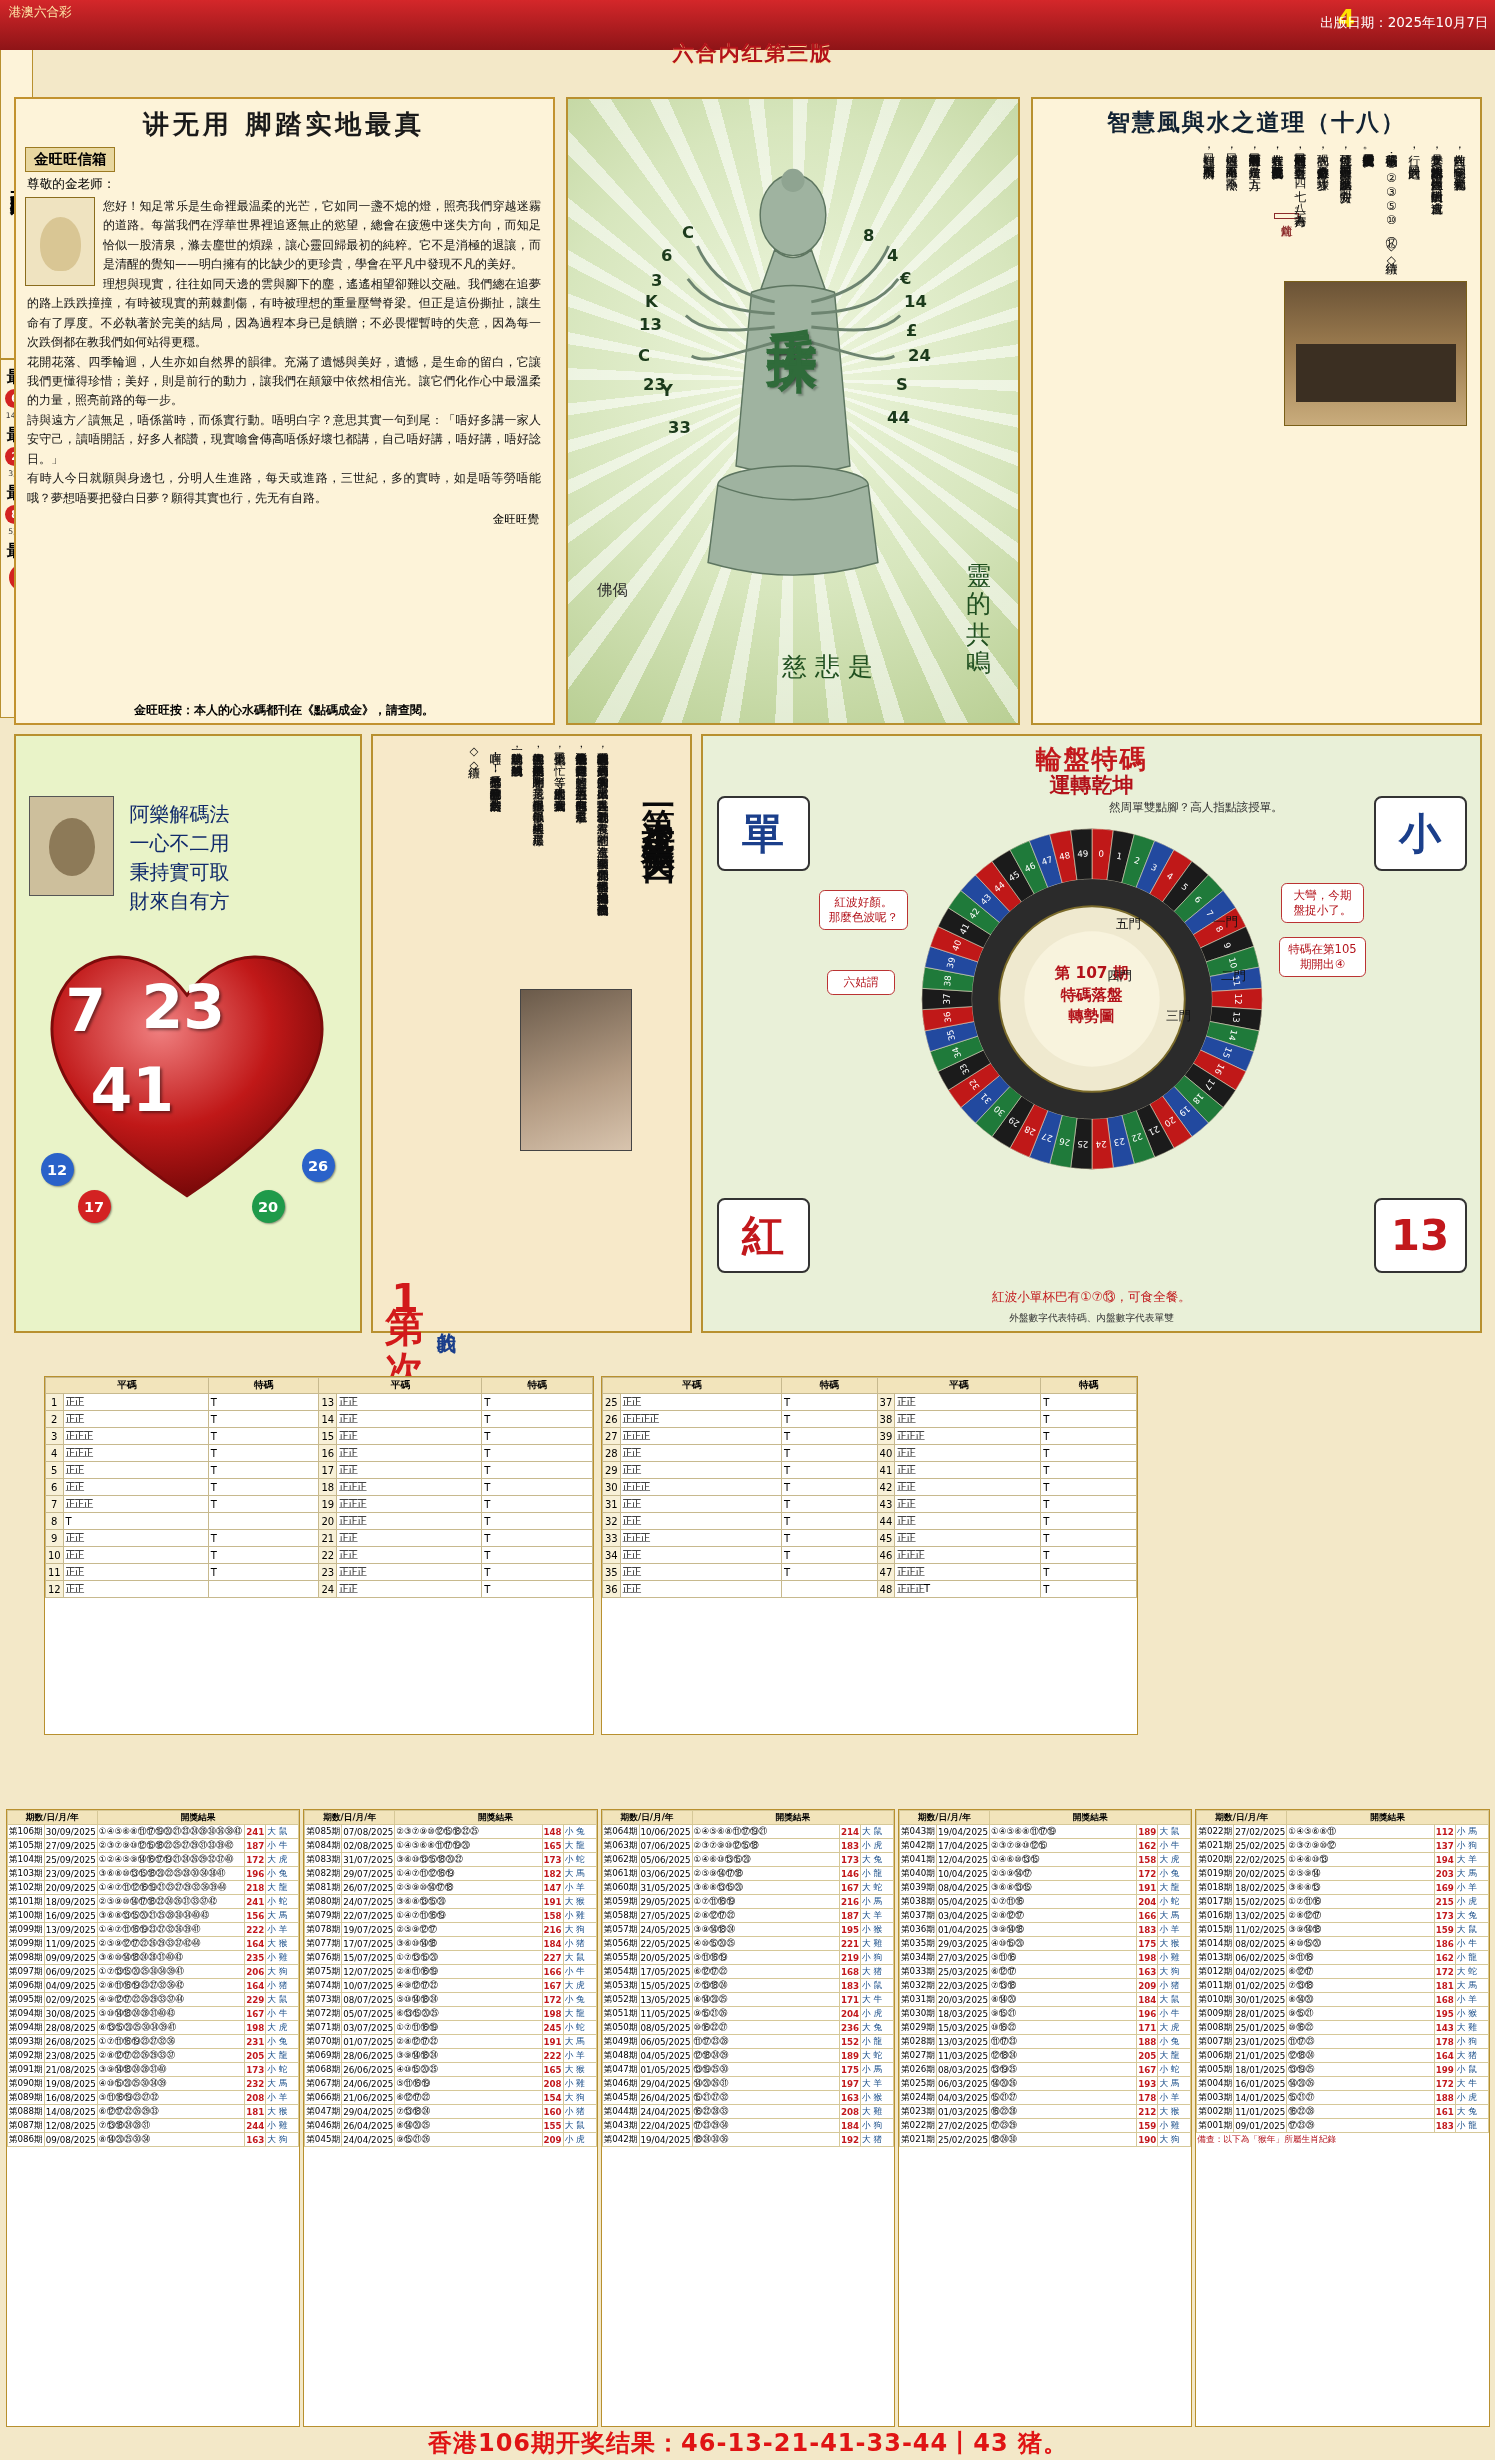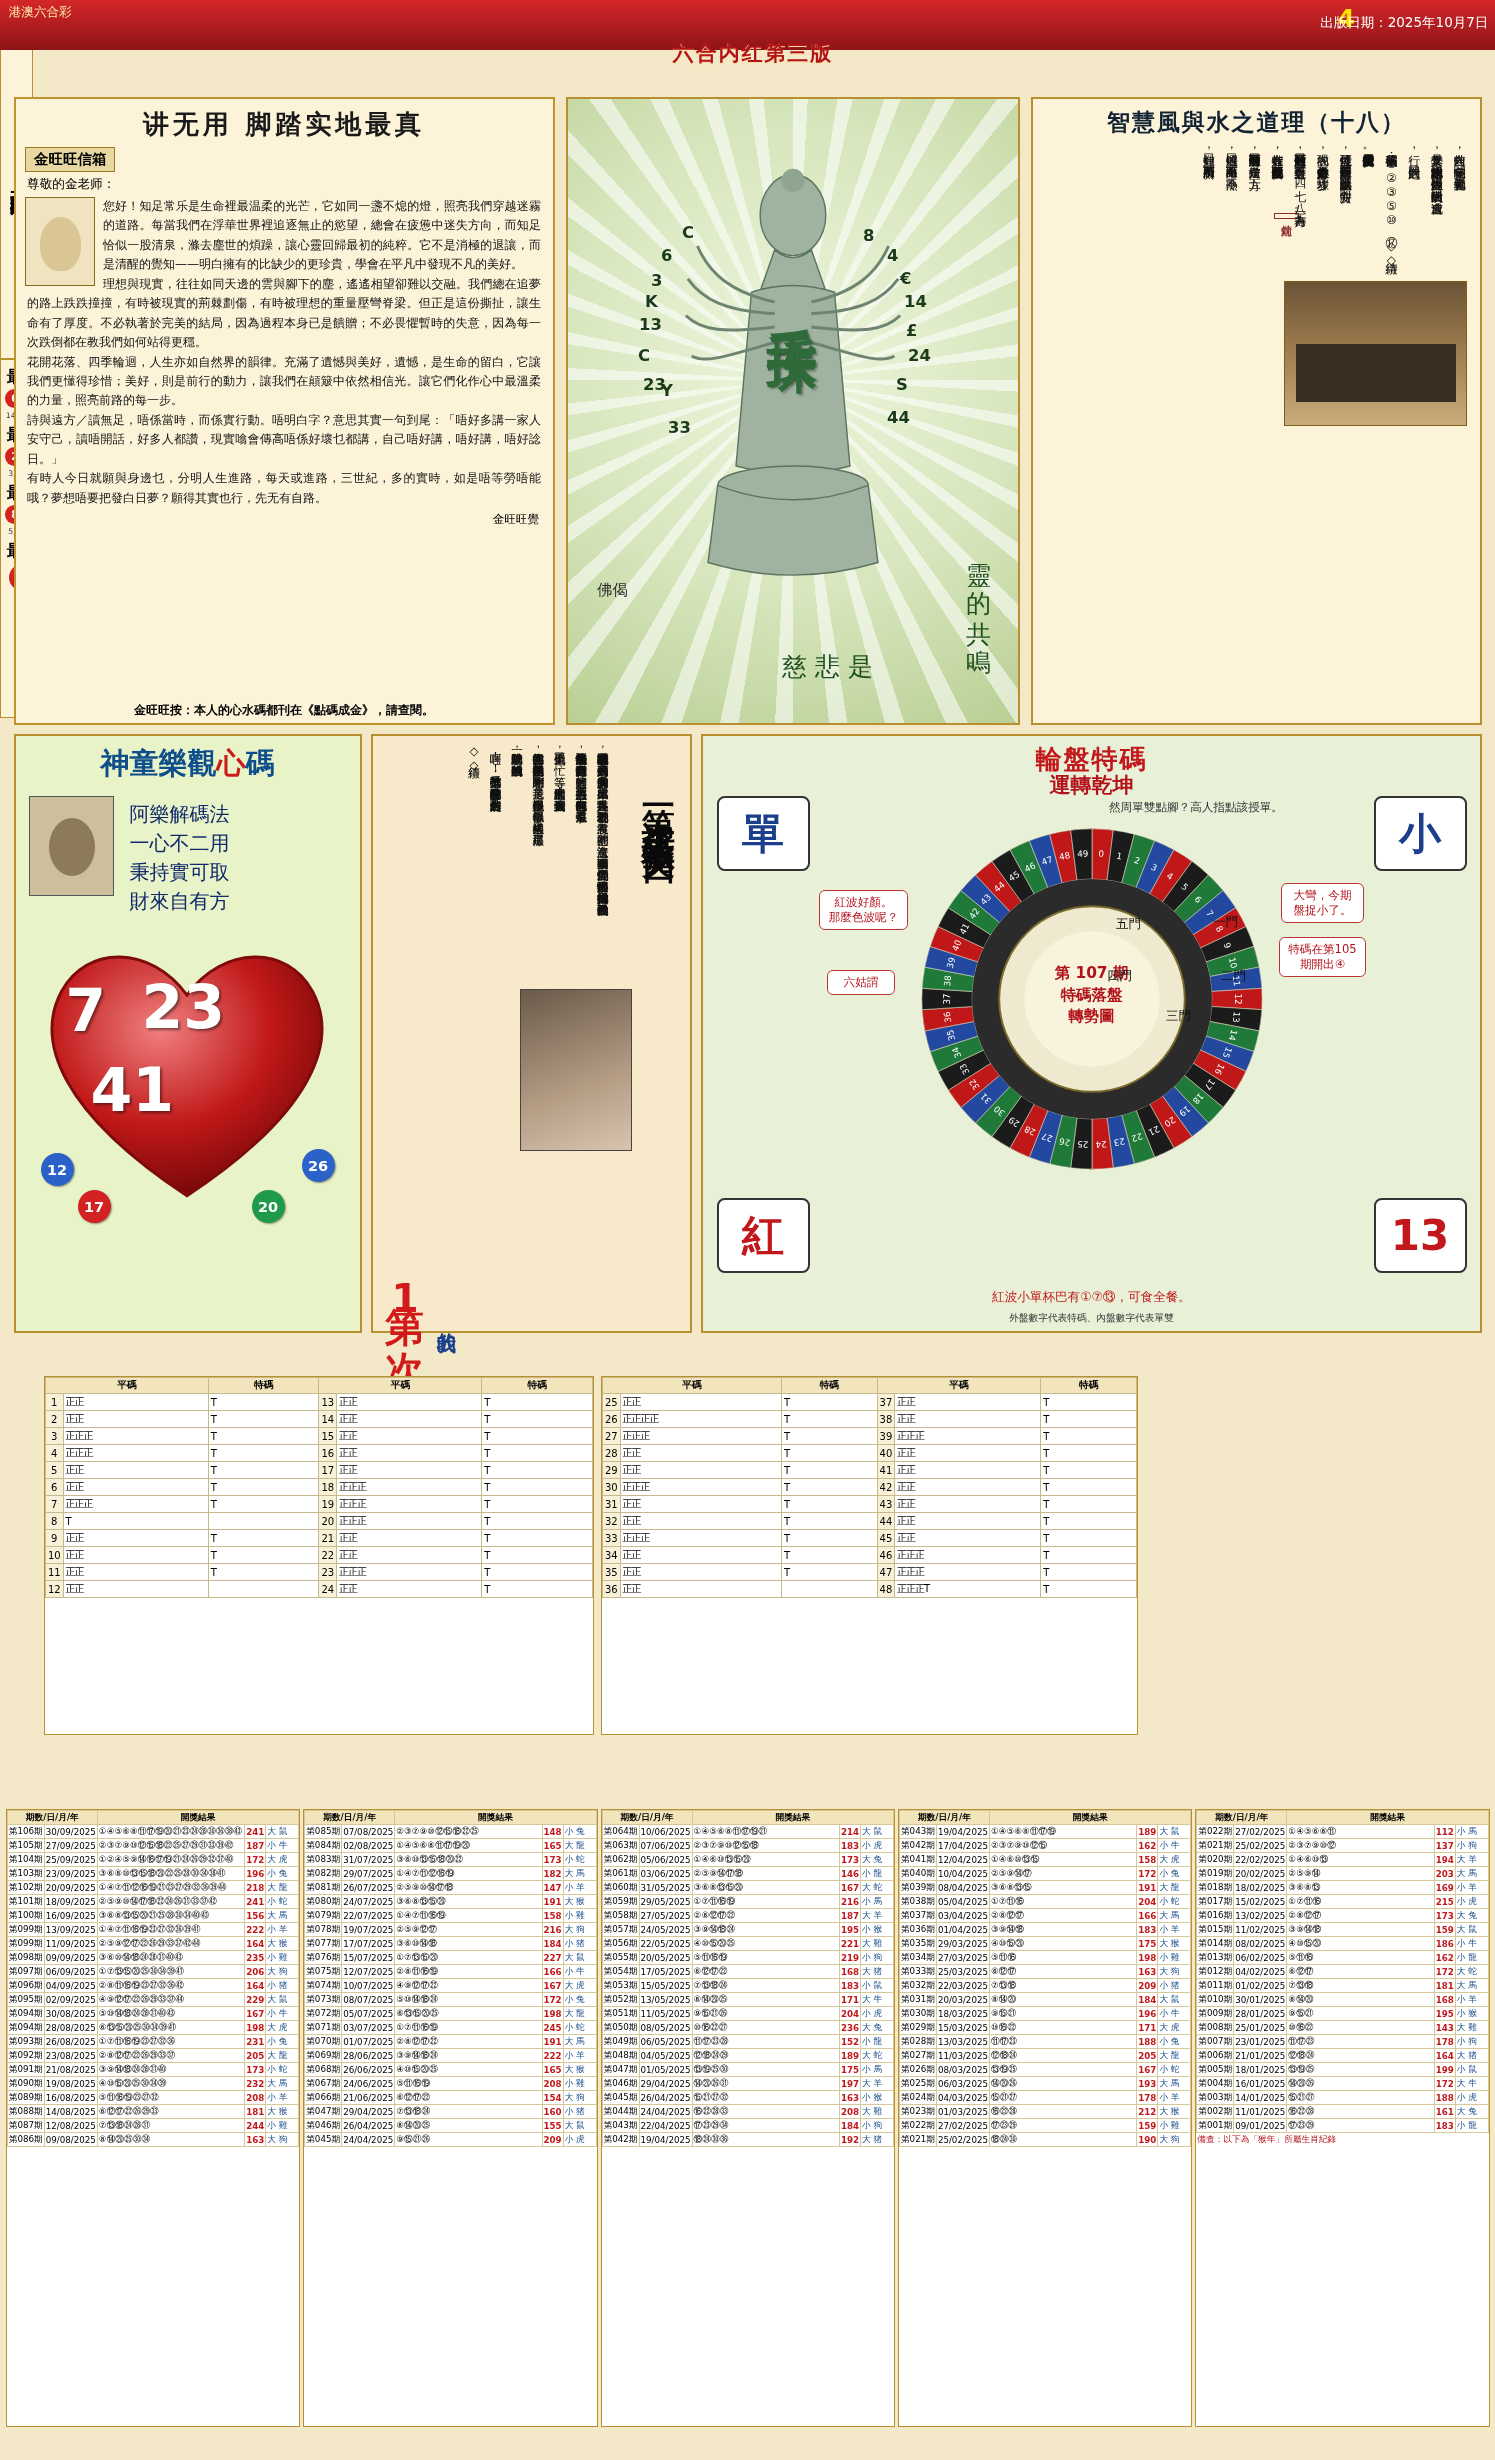--- a/index.html
+++ b/index.html
@@ -249,23 +249,20 @@
 灶位儘可能，但不要讓灶口對著門口，又不犯以上諸缺點，即安斜方。
 現在的，不必多慮灶卦八字命方位，寸步驟。
 爐灶的面向不可對灶口，不可對著灶之三、四、七、八、二一方為吉。
 如有灶在者，也可改為其他的安放位置即可。
 爐的面向不可對著灶口，進向按是，五方。
 凶襬爐口，不可不面向冰箱、冷熱不。
 如有灶口，不可不向門及廁所。</div>
   </div>
 
   <div class="panel" id="heart">
-    <div class="ttl">
-      <span>神童樂觀</span><em>心</em><span>碼</span>
-    </div>
     <div class="photo"></div>
     <div class="verse" style="white-space:pre-line;">阿樂解碼法
 一心不二用
 秉持實可取
 財來自有方</div>
     <svg class="hsvg" width="328" height="319" viewBox="0 0 340 330">
       <defs>
         <radialGradient id="hg" cx="40%" cy="30%" r="75%">
           <stop offset="0%" stop-color="#f08080"></stop>
           <stop offset="55%" stop-color="#c01818"></stop>
@@ -1637,14 +1634,15 @@
         <td>⑰㉓㉙</td>
         <td class="sp" style="width:21px;text-align:right">183</td>
         <td class="zod" style="width:33px">小 龍</td>
       </tr>
           </tbody>
       </table>
         <div class="resnote">備查：以下為「猴年」所屬生肖紀錄</div>
       </div>
     </div>
 
+  <div id="footerline">香港106期开奖结果：46-13-21-41-33-44丨43 猪。</div>
 </div>
 
 
 </body></html>

